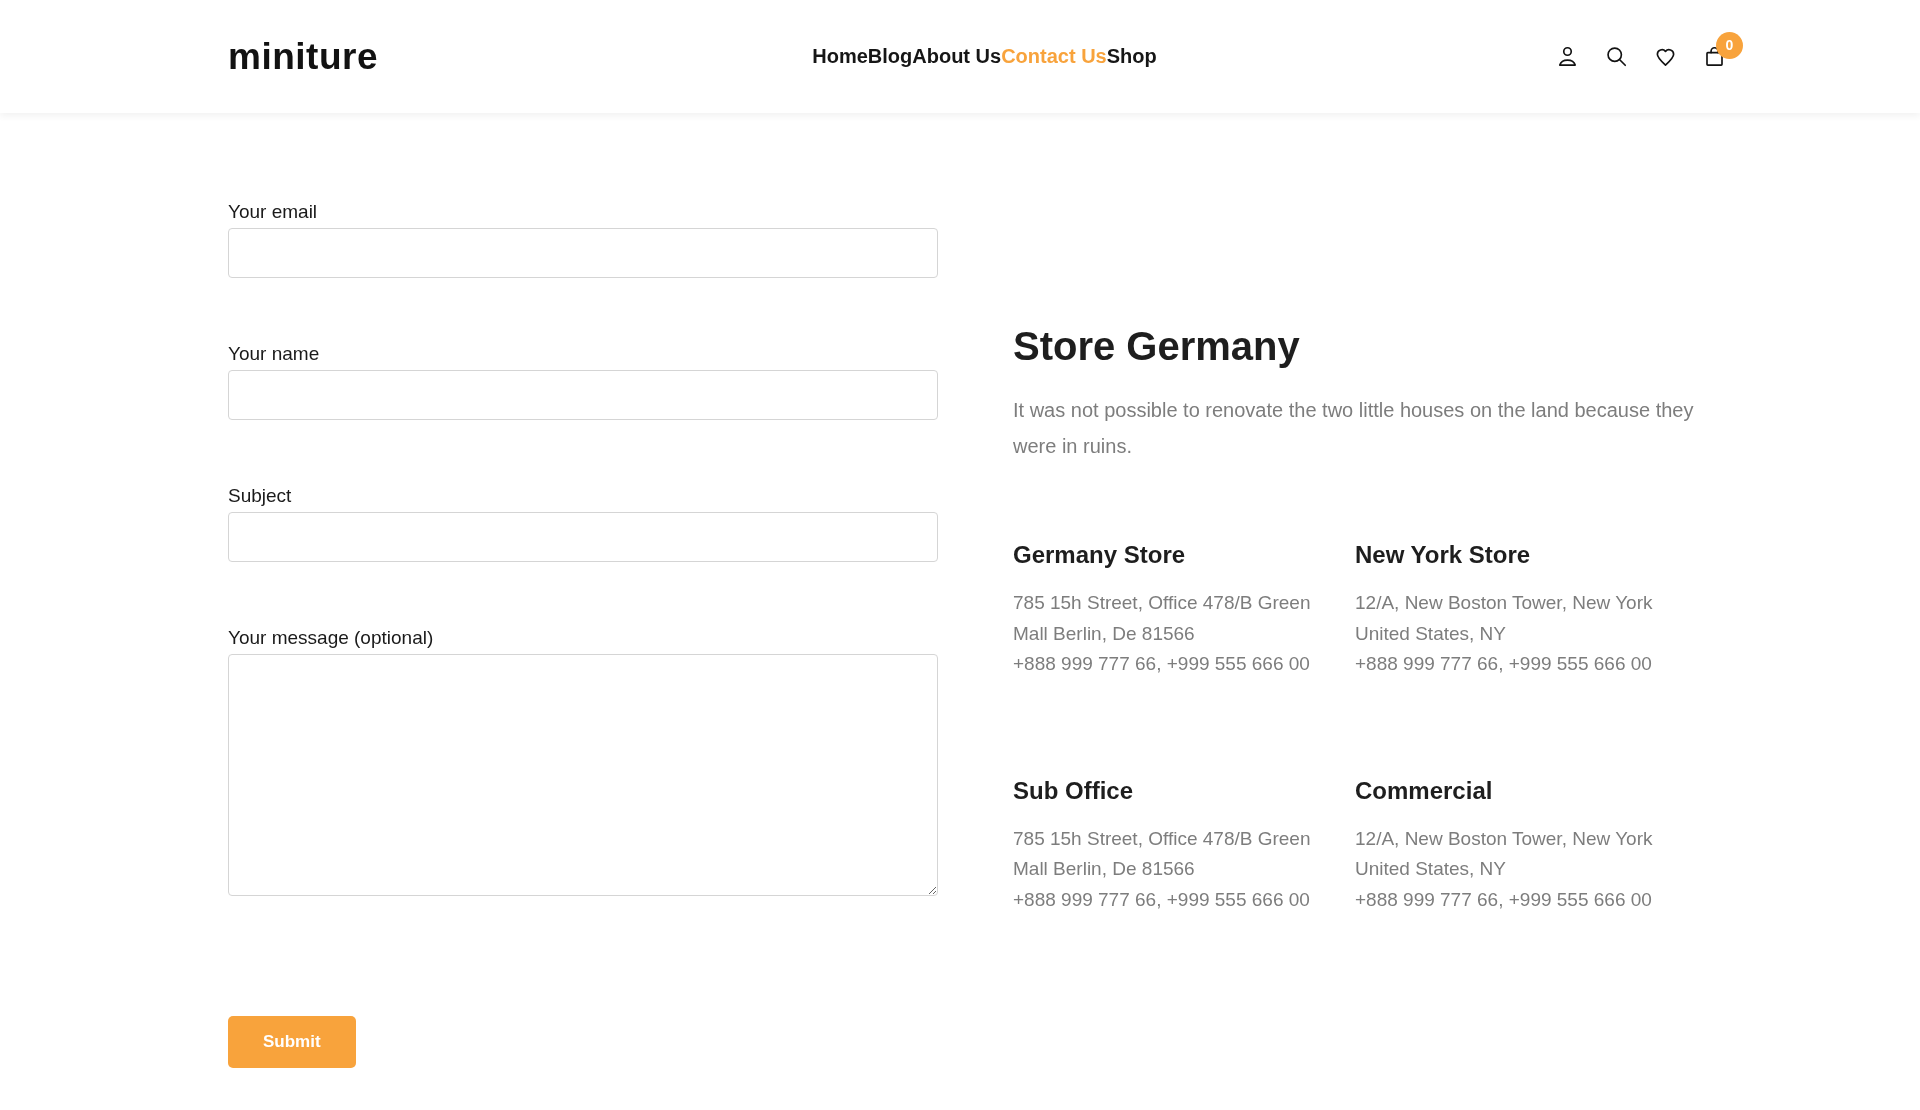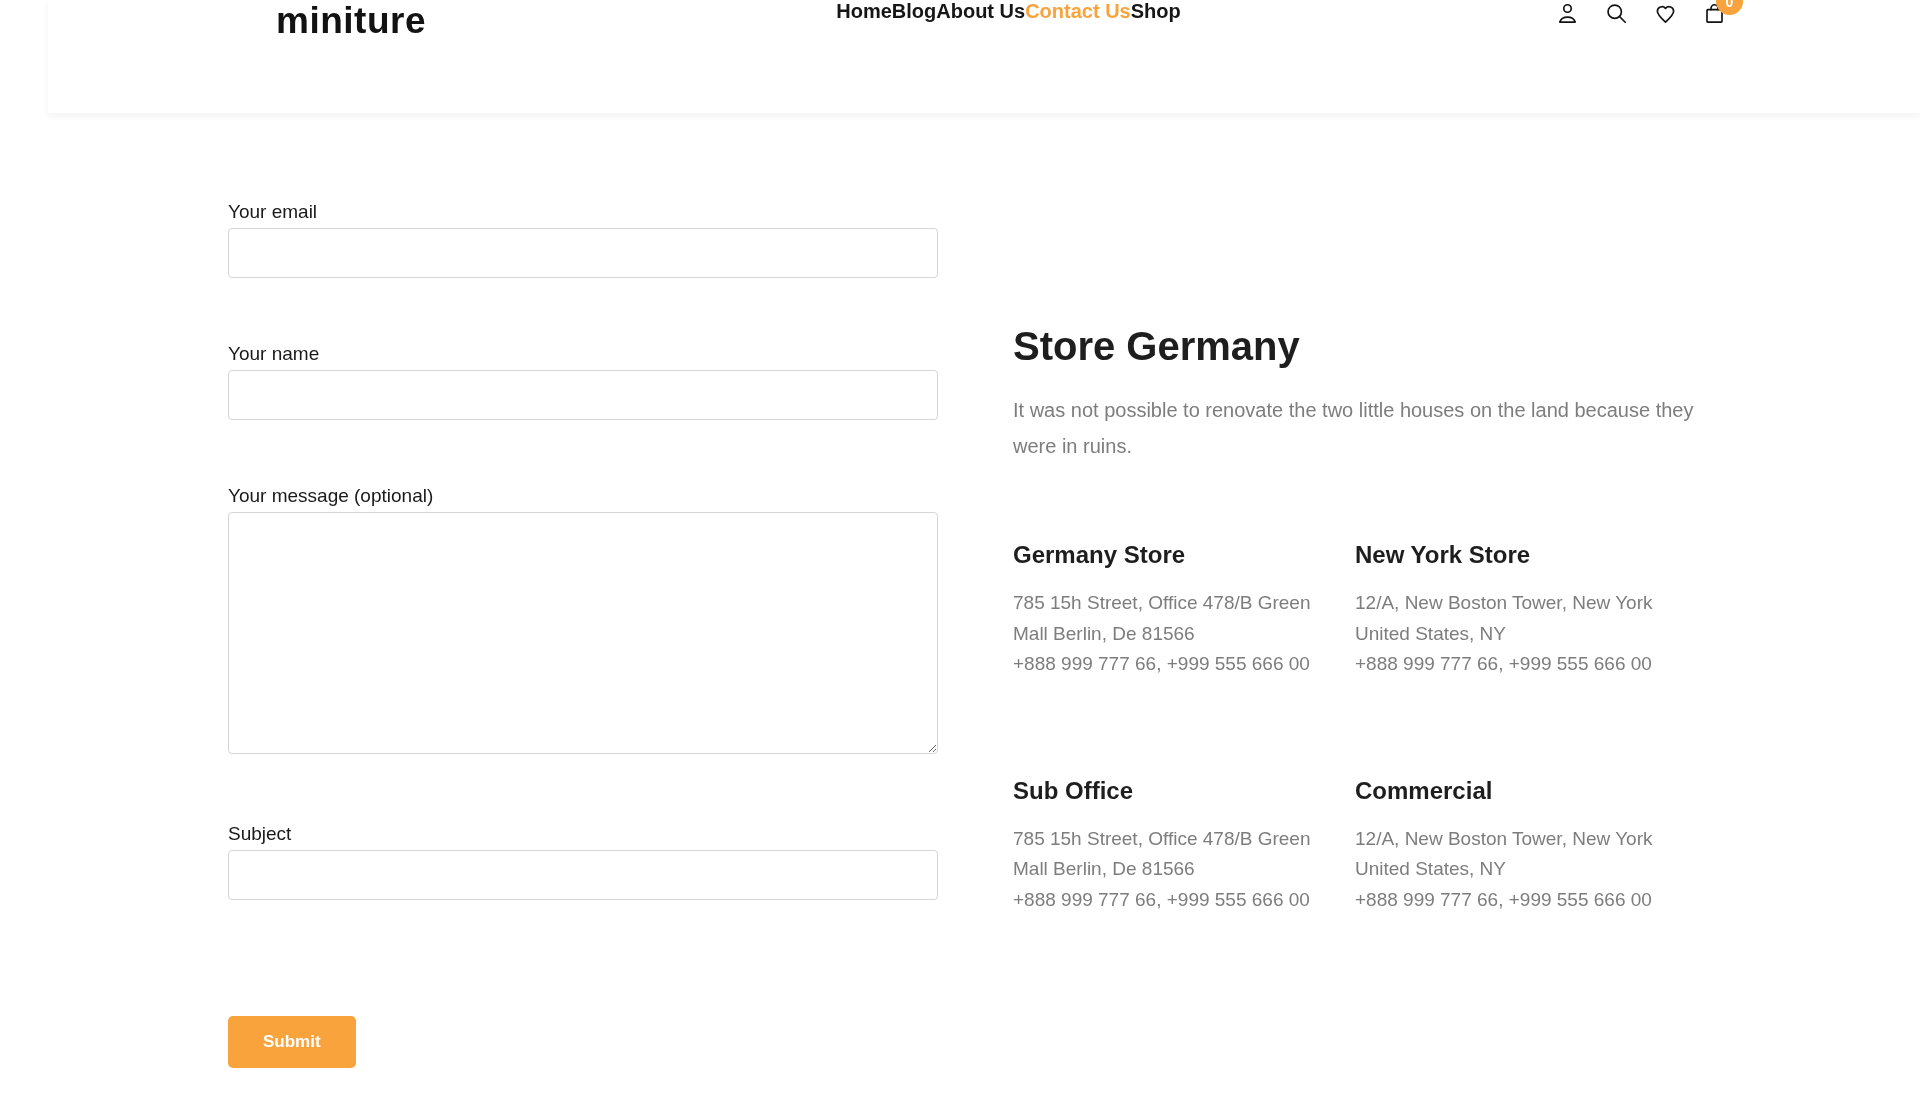--- a/index.html
+++ b/index.html
@@ -3,26 +3,25 @@
 <meta charset="utf-8">
 <style>
   * { margin: 0; padding: 0; box-sizing: border-box; }
   html, body { width: 1920px; height: 1110px; background: #ffffff; }
   body { font-family: "Liberation Sans", sans-serif; color: #1b1b1b; overflow: hidden; }
 
   
   .header {
     height: 113px;
     display: flex;
-    align-items: flex-start;
+    align-items: center;
     background: #fff;
     padding: 0 192px 0 228px;
     box-shadow: 0 3px 7px rgba(0,0,0,0.055);
     position: relative;
-    margin-left: 48px;
   }
   .logo {
     font-size: 37px;
     font-weight: 700;
     letter-spacing: 0.5px;
     color: #121212;
     cursor: pointer;
     flex: 0 0 auto;
   }
   .nav {
@@ -209,27 +208,27 @@
       <label class="field-label">Your email</label>
       <input class="text-input" type="email" value="" style="">
     </div>
 
     <div class="field-group">
       <label class="field-label">Your name</label>
       <input class="text-input" type="text" value="" style="">
     </div>
 
     <div class="field-group">
+      <label class="field-label">Subject</label>
+      <input class="text-input" type="text" value="" style="">
+    </div>
+
+    <div class="field-group">
       <label class="field-label">Your message (optional)</label>
       <textarea class="textarea-input" style=""></textarea>
-    </div>
-
-    <div class="field-group">
-      <label class="field-label">Subject</label>
-      <input class="text-input" type="text" value="" style="">
     </div>
 
     <button class="submit-btn">Submit</button>
   </section>
 
   <section class="info-col">
     <h1 class="store-title">Store Germany</h1>
     <p class="store-desc">It was not possible to renovate the two little houses on the land because they were in ruins.</p>
 
     <div class="store-grid">

